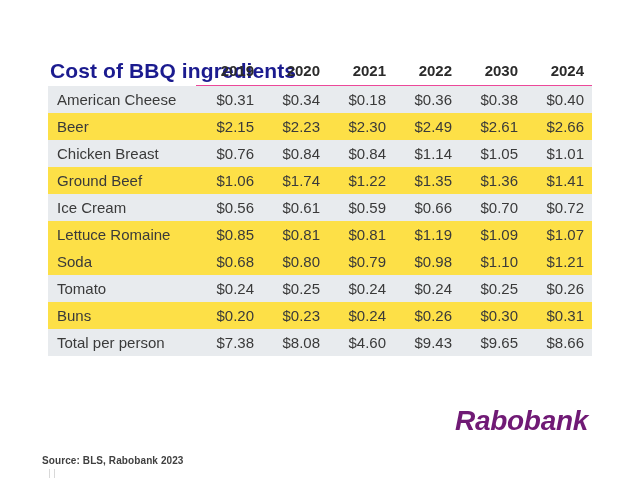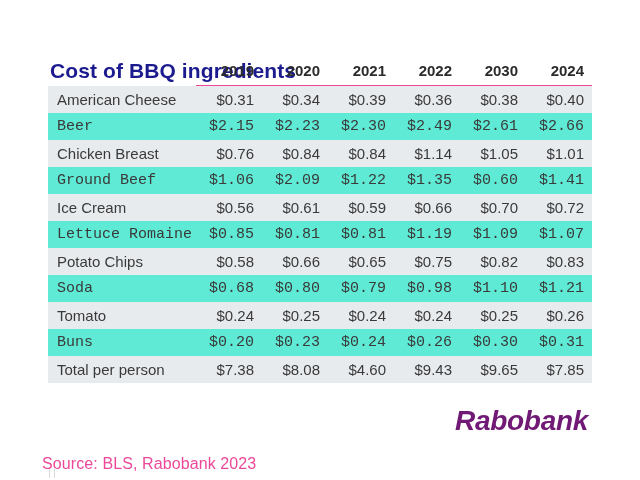--- a/index.html
+++ b/index.html
@@ -54,21 +54,21 @@
   #cost-table thead th.corner-header {
     border-bottom: 1px solid #ffffff;
   }
   #cost-table thead th .yr-inner {
     display: block;
     padding-right: 8px;
   }
 
   #cost-table tbody tr { height: 18px; }
   #cost-table tbody tr.shaded { background: #e8ebee; }
-  #cost-table tbody tr.plain  { background: #5eead4; font-family: Liberation Mono, monospace; }
+  #cost-table tbody tr.plain  { background: #fde047; }
 
   #cost-table tbody td {
     font-size: 15px;
     color: #3a3a3a;
     font-weight: normal;
     height: 27px;
     line-height: 27px;
     padding: 0;
     white-space: nowrap;
   }
@@ -91,23 +91,24 @@
     font-weight: bold;
     font-style: italic;
     letter-spacing: -0.3px;
   }
 
   
   #source-note {
     position: absolute;
     left: 42px;
     top: 455px;
-    font-size: 16px;
-    color: #ec4899;
+    font-size: 10px;
+    color: #404040;
     letter-spacing: 0.1px;
+    font-weight: bold;
   }
   #source-artifact {
     position: absolute;
     left: 49px;
     top: 469px;
     width: 12px;
     height: 9px;
     background:
       linear-gradient(to right,
         #cfcfcf 0px, #cfcfcf 1px,
@@ -156,21 +157,21 @@
       <th>
           <span class="yr-inner">2024</span>
         </th>
     </tr>
   </thead>
   <tbody id="table-body">
       <tr class="shaded">
         <td class="row-label">American Cheese</td>
         <td class="val">$0.31</td>
         <td class="val">$0.34</td>
-        <td class="val">$0.39</td>
+        <td class="val">$0.18</td>
         <td class="val">$0.36</td>
         <td class="val">$0.38</td>
         <td class="val">$0.40</td>
       </tr>
       <tr class="plain">
         <td class="row-label">Beer</td>
         <td class="val">$2.15</td>
         <td class="val">$2.23</td>
         <td class="val">$2.30</td>
         <td class="val">$2.49</td>
@@ -182,53 +183,44 @@
         <td class="val">$0.76</td>
         <td class="val">$0.84</td>
         <td class="val">$0.84</td>
         <td class="val">$1.14</td>
         <td class="val">$1.05</td>
         <td class="val">$1.01</td>
       </tr>
       <tr class="plain">
         <td class="row-label">Ground Beef</td>
         <td class="val">$1.06</td>
-        <td class="val">$2.09</td>
+        <td class="val">$1.74</td>
         <td class="val">$1.22</td>
         <td class="val">$1.35</td>
-        <td class="val">$0.60</td>
+        <td class="val">$1.36</td>
         <td class="val">$1.41</td>
       </tr>
       <tr class="shaded">
         <td class="row-label">Ice Cream</td>
         <td class="val">$0.56</td>
         <td class="val">$0.61</td>
         <td class="val">$0.59</td>
         <td class="val">$0.66</td>
         <td class="val">$0.70</td>
         <td class="val">$0.72</td>
       </tr>
       <tr class="plain">
         <td class="row-label">Lettuce Romaine</td>
         <td class="val">$0.85</td>
         <td class="val">$0.81</td>
         <td class="val">$0.81</td>
         <td class="val">$1.19</td>
         <td class="val">$1.09</td>
         <td class="val">$1.07</td>
       </tr>
-      <tr class="shaded">
-        <td class="row-label">Potato Chips</td>
-        <td class="val">$0.58</td>
-        <td class="val">$0.66</td>
-        <td class="val">$0.65</td>
-        <td class="val">$0.75</td>
-        <td class="val">$0.82</td>
-        <td class="val">$0.83</td>
-      </tr>
       <tr class="plain">
         <td class="row-label">Soda</td>
         <td class="val">$0.68</td>
         <td class="val">$0.80</td>
         <td class="val">$0.79</td>
         <td class="val">$0.98</td>
         <td class="val">$1.10</td>
         <td class="val">$1.21</td>
       </tr>
       <tr class="shaded">
@@ -249,21 +241,21 @@
         <td class="val">$0.30</td>
         <td class="val">$0.31</td>
       </tr>
       <tr class="shaded">
         <td class="row-label">Total per person</td>
         <td class="val">$7.38</td>
         <td class="val">$8.08</td>
         <td class="val">$4.60</td>
         <td class="val">$9.43</td>
         <td class="val">$9.65</td>
-        <td class="val">$7.85</td>
+        <td class="val">$8.66</td>
       </tr>
     </tbody>
 </table>
 
 <div id="brand-logo">Rabobank</div>
 
 <div id="source-note">Source: BLS, Rabobank 2023</div>
 <div id="source-artifact"></div>
 
 </body></html>

